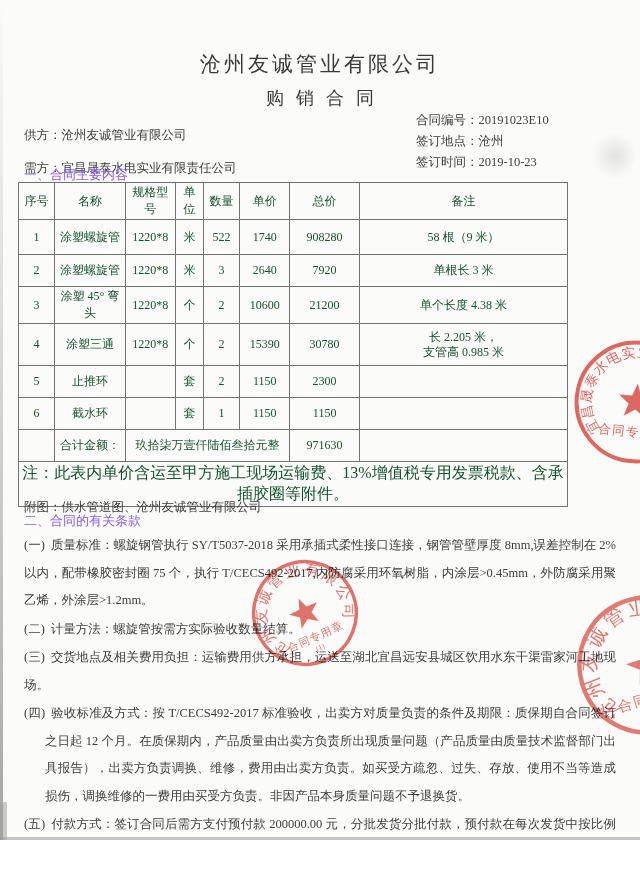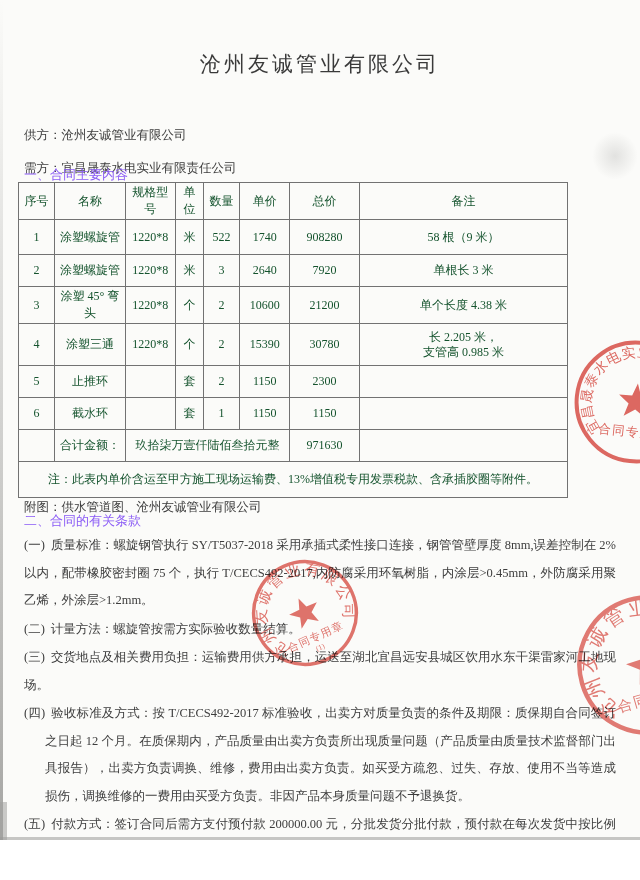--- a/index.html
+++ b/index.html
@@ -27,21 +27,21 @@
     border-collapse:collapse;table-layout:fixed;font-size:12px;color:#14532d;}
   table.items td,table.items th{border:1px solid #727272;text-align:center;
     padding:1px 2px;font-weight:normal;vertical-align:middle;overflow:hidden;}
   table.items col.c0{width:36px}  table.items col.c1{width:70px}
   table.items col.c2{width:50px}  table.items col.c3{width:28px}
   table.items col.c4{width:36px}  table.items col.c5{width:50px}
   table.items col.c6{width:69px}  table.items col.c7{width:207px}
   tr.hdr{height:30px;} tr.row{height:32px;} tr.row-tall{height:42px;} tr.row-1{height:35px;}
   tr.total-row{height:32px;} tr.note-row{height:36px;}
   td.remark{white-space:pre-line;line-height:15px;}
-  td.note-cell{text-align:left;padding:4px 8px;font-size:12px;}
+  td.note-cell{text-align:left;padding:4px 8px;font-size:16px;}
   
   .attachment{position:absolute;left:24px;top:486px;font-size:12.5px;}
   .clauses{position:absolute;left:24px;top:532px;width:592px;
     font-size:12.5px;line-height:27.5px;text-align:justify;}
   .clauses p{margin:0 0 1px 0;}
   .clauses p.hang{padding-left:21px;text-indent:-21px;}
   .cno{margin-right:6px;}
   
   .stamp{position:absolute;pointer-events:none;opacity:.74;mix-blend-mode:multiply;}
   .stamp svg{display:block;}
@@ -63,24 +63,30 @@
   .speck-br{position:absolute;left:630px;top:846px;width:8px;height:12px;background:rgba(170,170,168,.6);}
   .smudge-tr{position:absolute;left:592px;top:132px;width:46px;height:48px;border-radius:50%;
     background:radial-gradient(ellipse at center,rgba(160,160,158,.28),rgba(160,160,158,0) 70%);}
 </style>
 </head>
 <body>
 
 <div class="page">
 
   <div class="doc-title">沧州友诚管业有限公司</div>
+  <div class="doc-subtitle">购销合同</div>
 
   <p class="line supplier-line"><span>供方：</span><span>沧州友诚管业有限公司</span></p>
   <p class="line buyer-line"><span>需方：</span><span>宜昌晟泰水电实业有限责任公司</span></p>
 
+  <div class="meta-block">
+    <p><span>合同编号：</span><span>20191023E10</span></p>
+    <p><span>签订地点：</span><span>沧州</span></p>
+    <p><span>签订时间：</span><span>2019-10-23</span></p>
+  </div>
 
   <div class="sec-heading sec1-heading">一、合同主要内容</div>
 
   <table class="items">
     <colgroup>
         <col class="c0">
         <col class="c1">
         <col class="c2">
         <col class="c3">
         <col class="c4">

